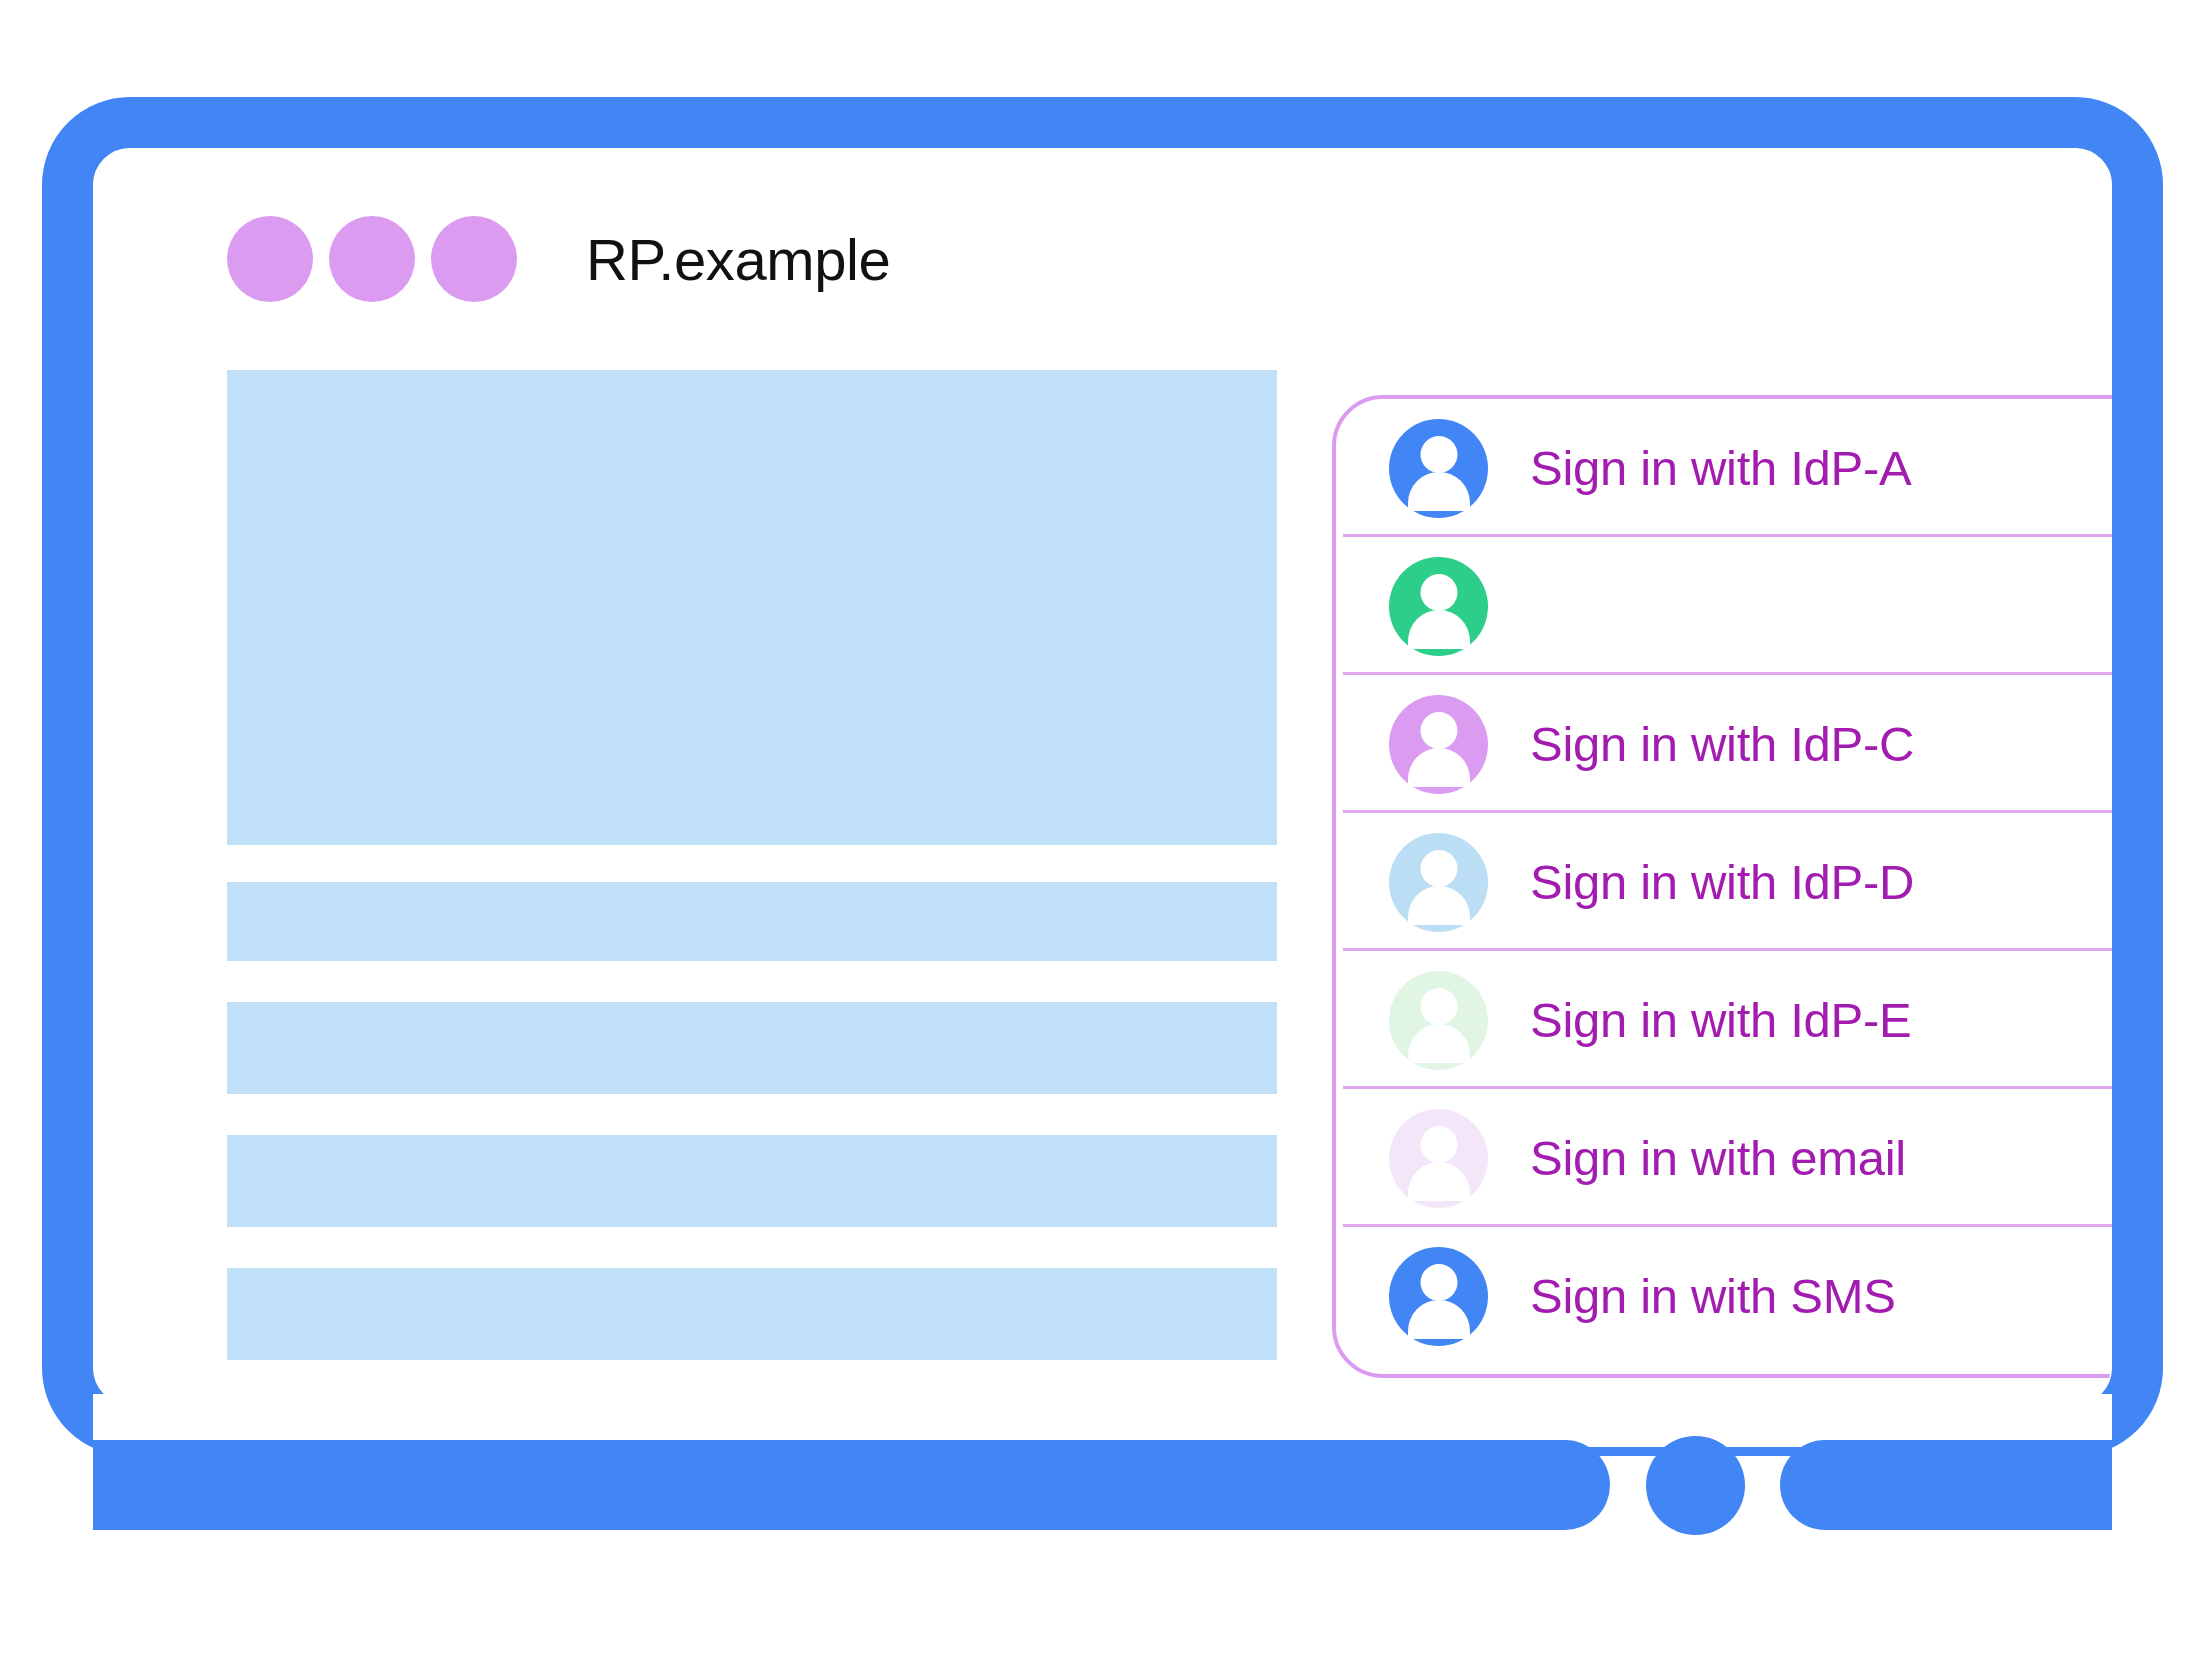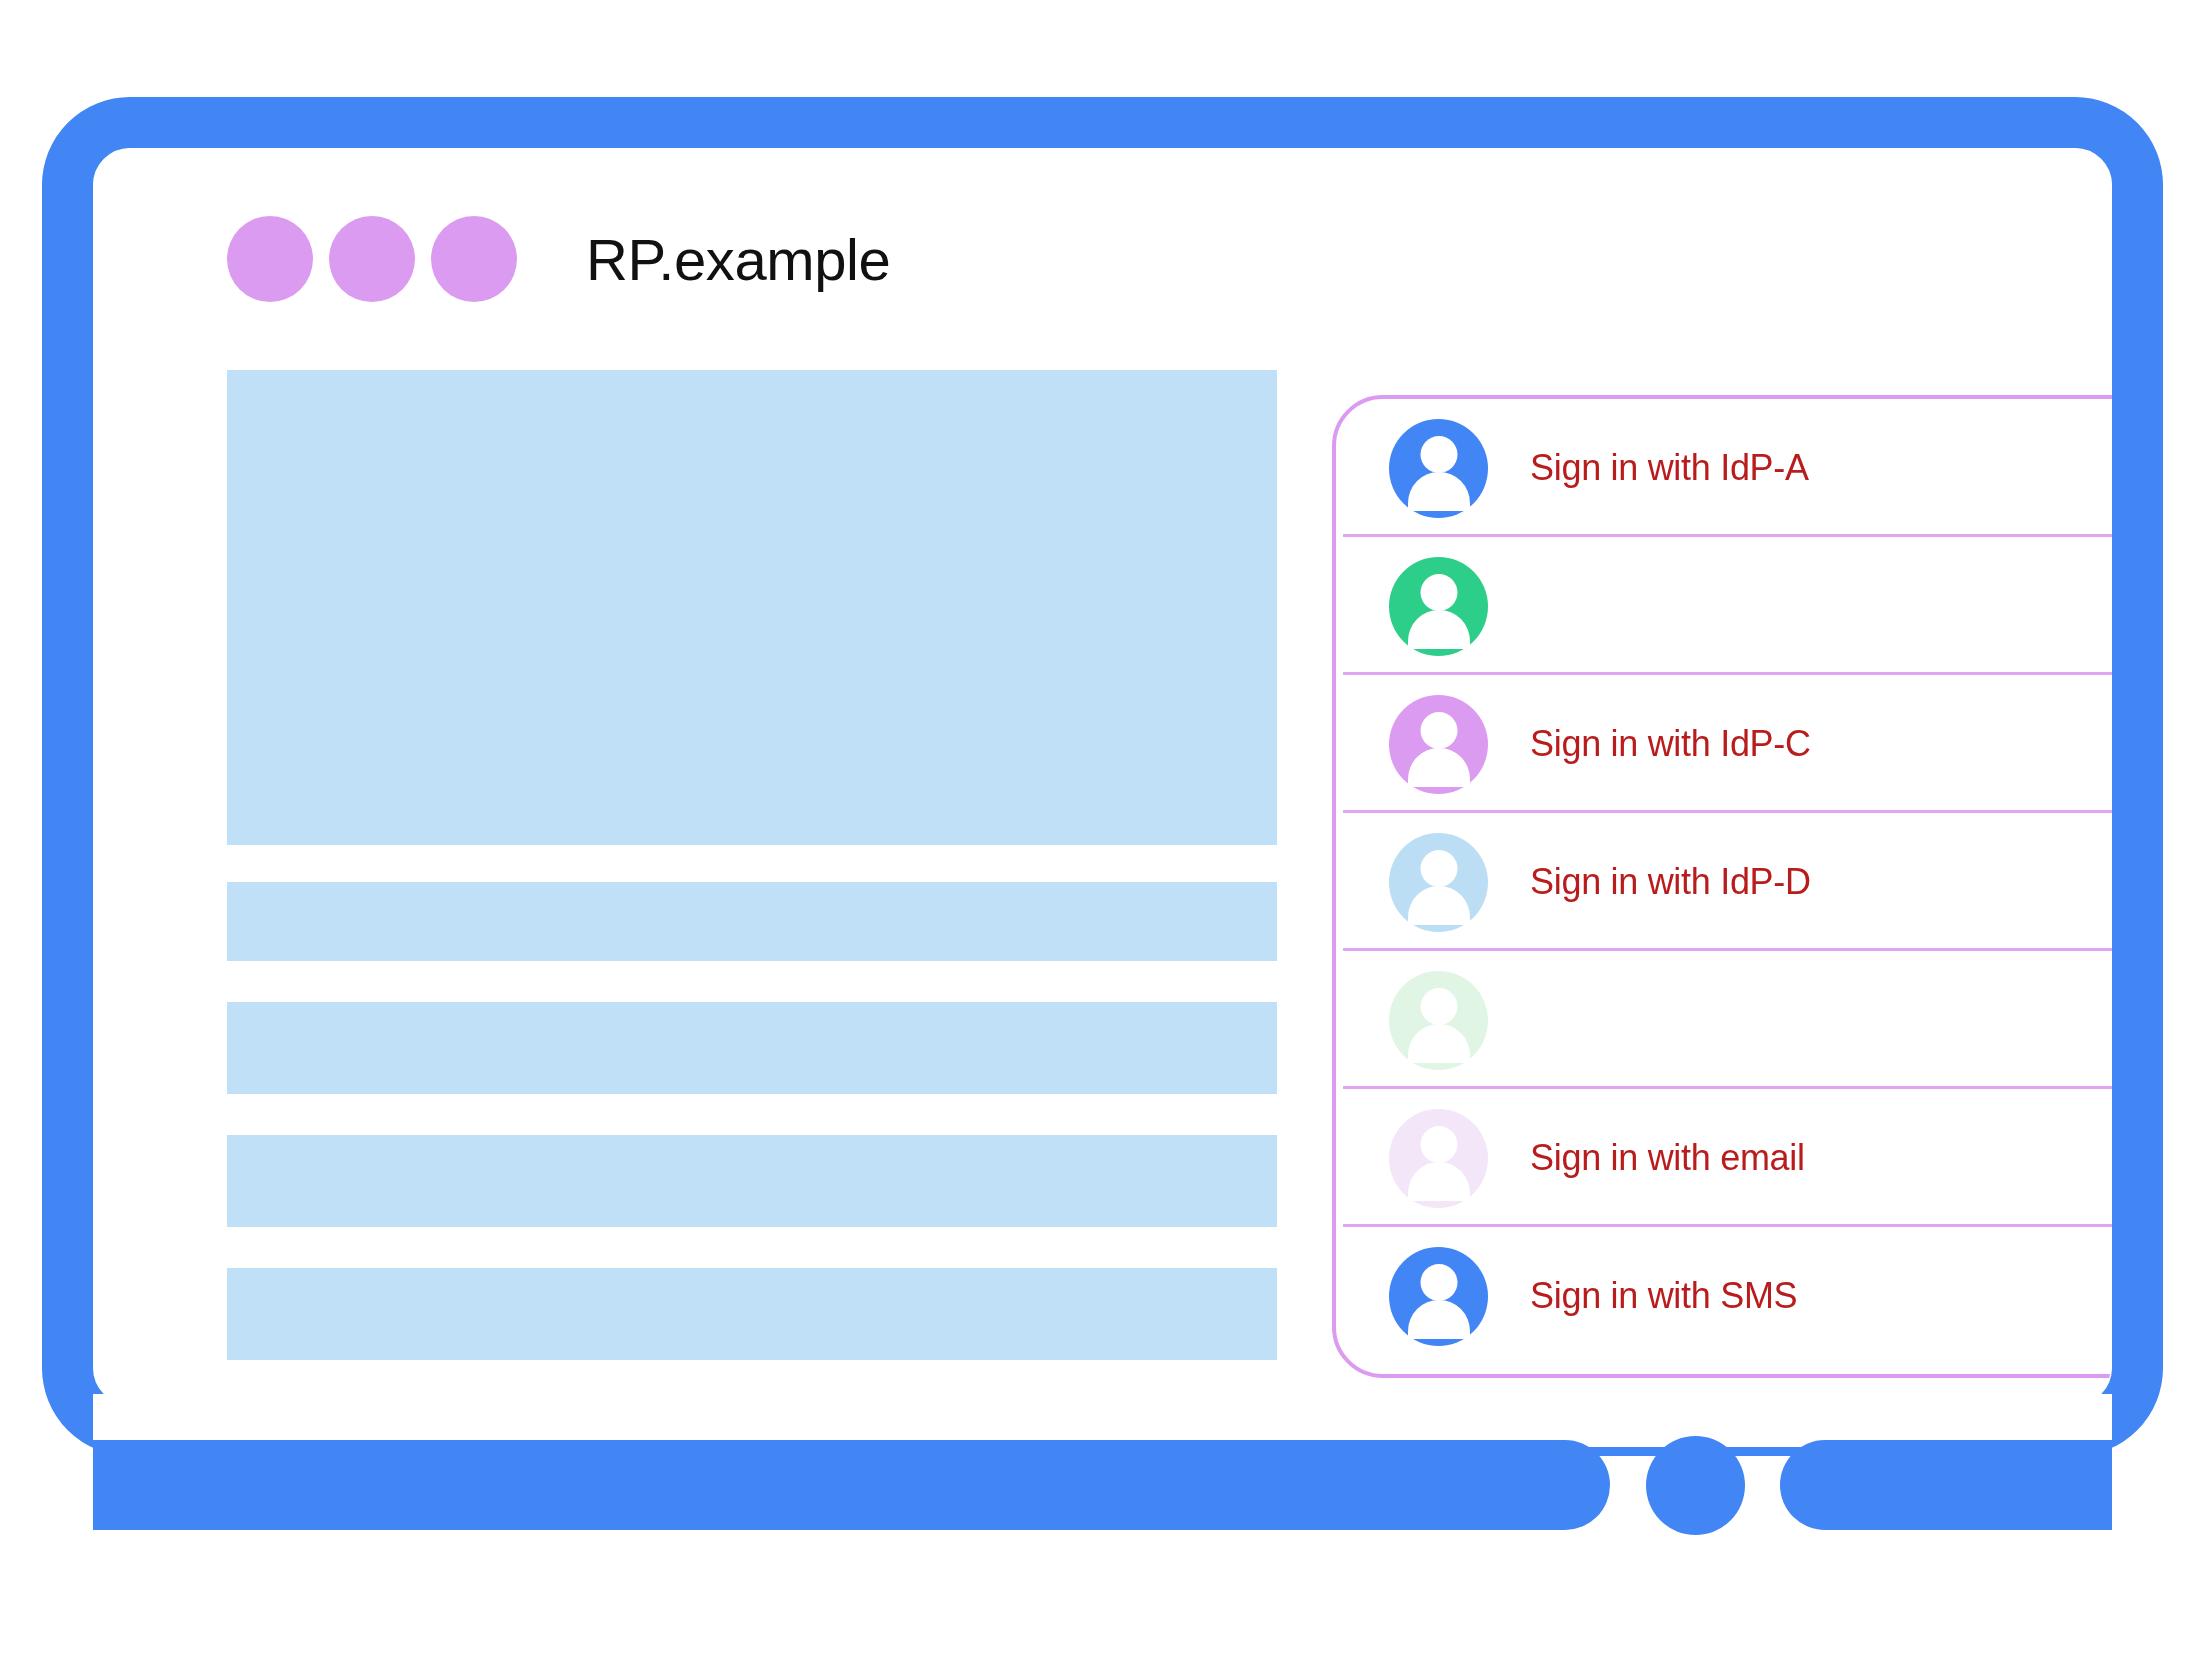--- a/index.html
+++ b/index.html
@@ -190,22 +190,22 @@
     left: 50%;
     bottom: 7px;
     transform: translateX(-50%);
     width: 62px;
     height: 39px;
     background: #ffffff;
     border-radius: 32px 32px 0 0;
   }
   .signin-label {
     margin-left: 42px;
-    font-size: 36px;
-    color: #b91c1c;
+    font-size: 49px;
+    color: #a21caf;
     white-space: nowrap;
     letter-spacing: -0.3px;
   }
 </style>
 <style>.signin-row:not(:last-child)::after{background:#E0A6F0;}</style></head>
 <body>
 
 <div id="device-frame">
 
   <div class="frame-shell" style="border-color: rgb(66, 133, 244);"></div>
@@ -260,20 +260,21 @@
               <span class="body"></span>
           </span>
           <span class="signin-label">Sign in with IdP-D</span>
         </div>
 
         <div class="signin-row">
           <span class="avatar" style="background: rgb(224, 245, 227);">
             <span class="head"></span>
               <span class="body"></span>
           </span>
+          <span class="signin-label">Sign in with IdP-E</span>
         </div>
 
         <div class="signin-row">
           <span class="avatar" style="background: rgb(242, 230, 248);">
             <span class="head"></span>
               <span class="body"></span>
           </span>
           <span class="signin-label">Sign in with email</span>
         </div>
 

